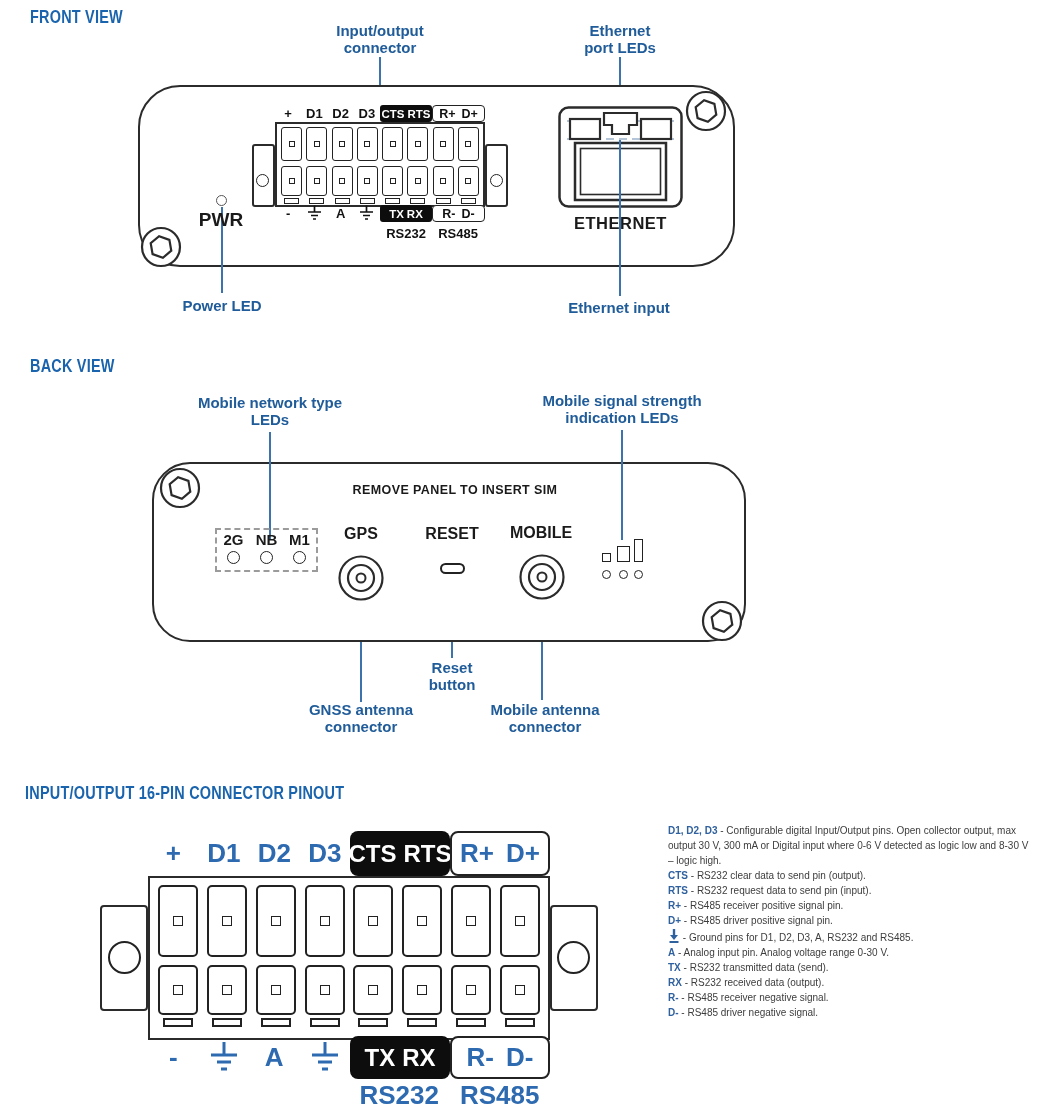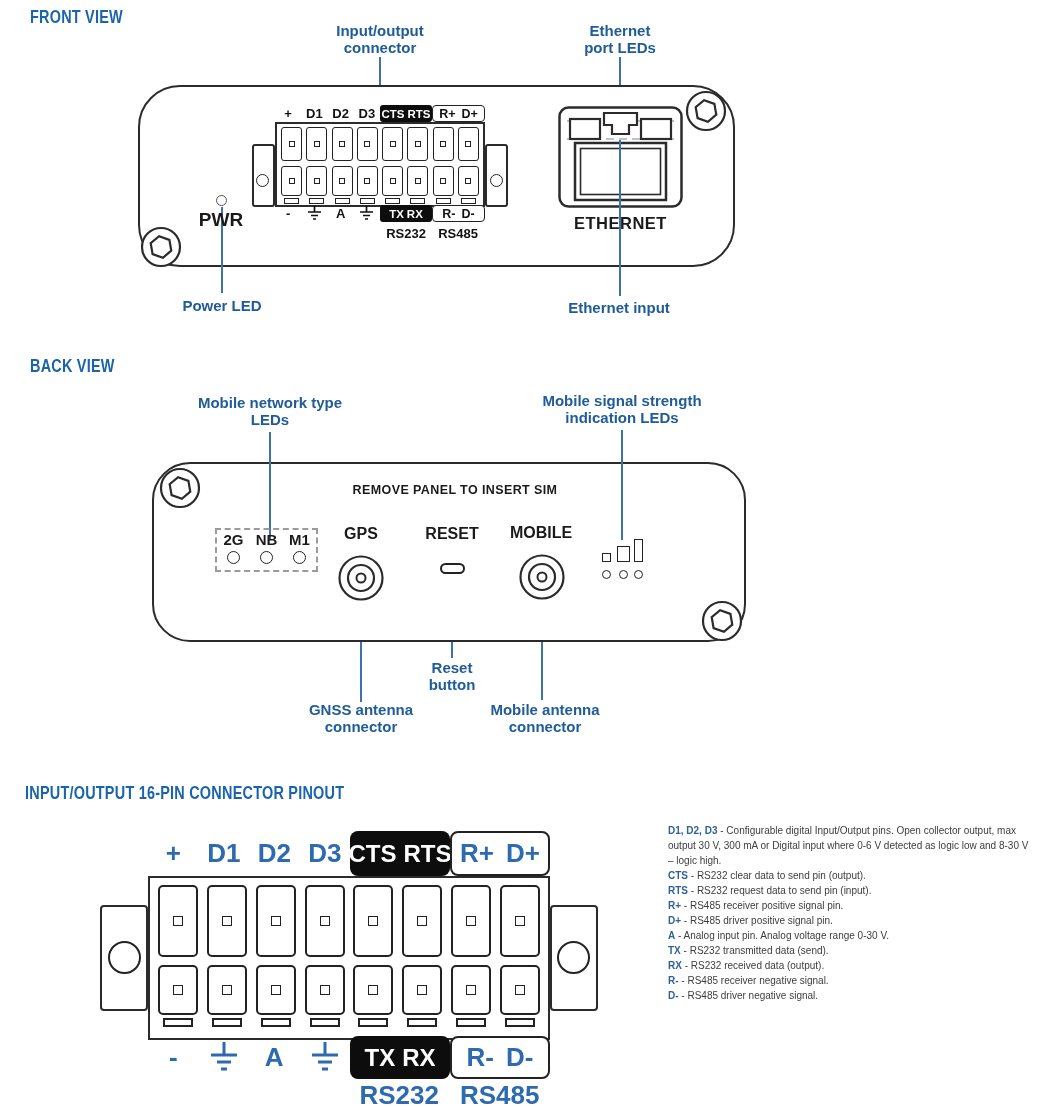--- a/index.html
+++ b/index.html
@@ -435,20 +435,25 @@
     <span>RS232</span>
     <span>RS485</span>
   </div>
 
   <div class="desc">
     <p><span class="dl">D1, D2, D3</span> <span>- Configurable digital Input/Output pins. Open collector output, max output 30 V, 300 mA or Digital input where 0-6 V detected as logic low and 8-30 V – logic high.</span></p>
     <p><span class="dl">CTS</span> <span>- RS232 clear data to send pin (output).</span></p>
     <p><span class="dl">RTS</span> <span>- RS232 request data to send pin (input).</span></p>
     <p><span class="dl">R+</span> <span>- RS485 receiver positive signal pin.</span></p>
     <p><span class="dl">D+</span> <span>- RS485 driver positive signal pin.</span></p>
+    <p class="inlinesvg"><span class="dl"><svg class="svgicon" width="12" height="15" viewBox="0 0 12 15">
+            <path d="M6 1 V8" stroke="#30619f" stroke-width="2.4"></path>
+            <polygon points="2,7 10,7 6,12" fill="#30619f"></polygon>
+            <path d="M1.5 14 H10.5" stroke="#30619f" stroke-width="2"></path>
+          </svg></span> <span>- Ground pins for D1, D2, D3, A, RS232 and RS485.</span></p>
     <p><span class="dl">A</span> <span>- Analog input pin. Analog voltage range 0-30 V.</span></p>
     <p><span class="dl">TX</span> <span>- RS232 transmitted data (send).</span></p>
     <p><span class="dl">RX</span> <span>- RS232 received data (output).</span></p>
     <p><span class="dl">R-</span> <span>- RS485 receiver negative signal.</span></p>
     <p><span class="dl">D-</span> <span>- RS485 driver negative signal.</span></p>
   </div>
 
 </div>
 
 </body></html>

